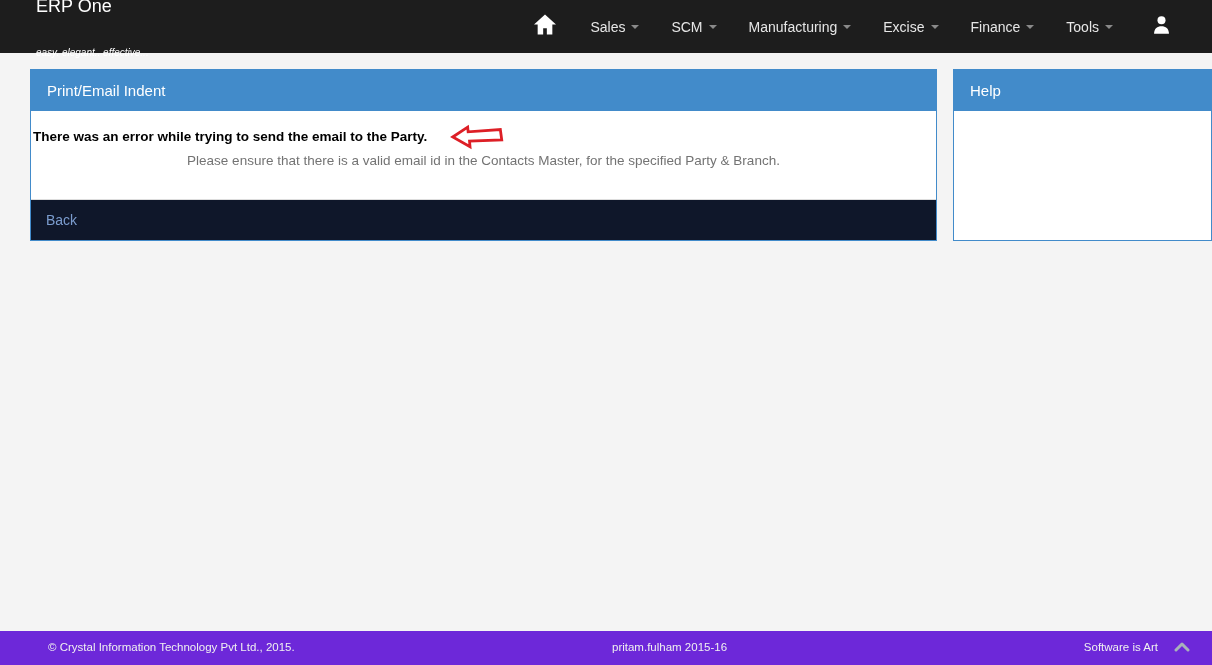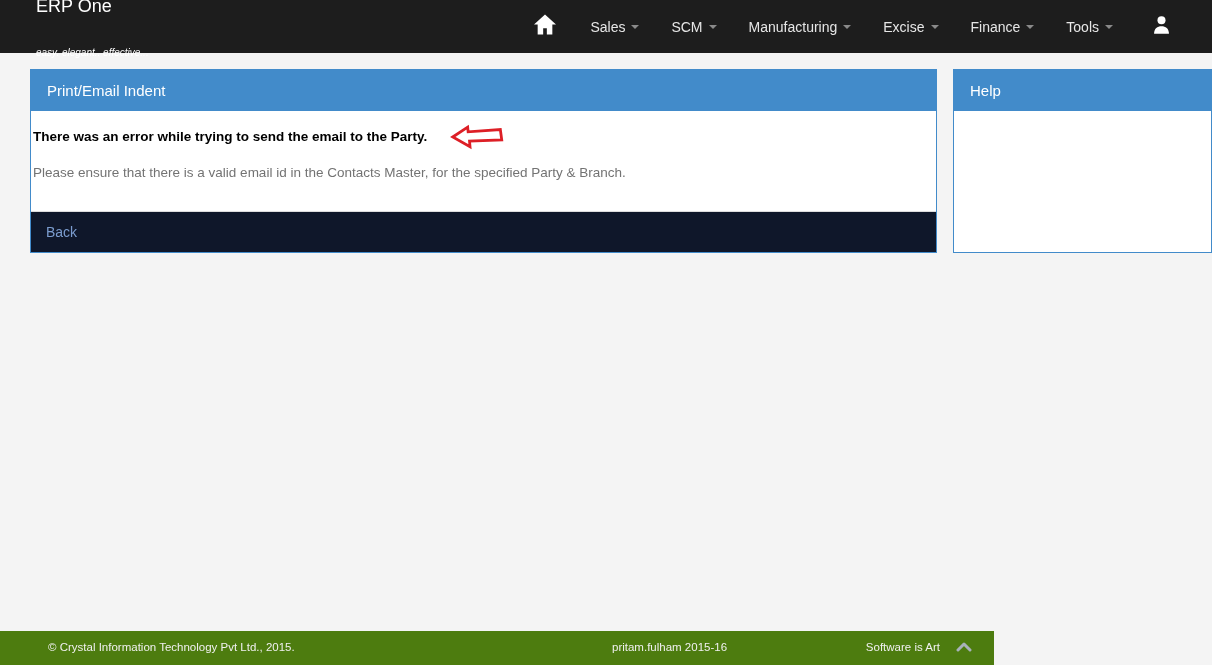--- a/index.html
+++ b/index.html
@@ -43,33 +43,33 @@
     border:1px solid #428bca;
   }
   .panel-main { width:981px; }
   .panel-help { width:280px; margin-left:16px; }
   .panel-heading {
     background:#428bca; color:#ffffff; font-size:15px;
     height:41px; line-height:41px; padding-left:16px;
   }
   .panel-body-main { position:relative; padding:16px 2px 28px 2px; min-height:86px; }
   .msg-title { font-size:13.5px; font-weight:bold; color:#000000; line-height:20px; }
-  .msg-detail { font-size:13.5px; color:#737373; line-height:20px; margin-top:16px; }
+  .msg-detail { font-size:13.5px; color:#737373; line-height:20px; margin-top:4px;text-align:center; }
   .arrow-annot { position:absolute; left:417px; top:12px; }
   .panel-footer {
     background:#0f172a; border-top:1px solid #dddddd;
     height:41px; display:flex; align-items:center; padding-left:15px;
   }
   .back-link { color:#7b9cce; font-size:14px; text-decoration:none; cursor:pointer; }
   .panel-body-help { height:41px; background:#ffffff; }
 
   
   .page-footer {
-    position:absolute; left:0; bottom:0; width:994px; height:34px;
-    background:#4d7c0f; color:#f0f0f0; font-size:11.5px;
+    position:absolute; left:0; bottom:0; width:1212px; height:34px;
+    background:#6d28d9; color:#f0f0f0; font-size:11.5px;
   }
   .pf-left { position:absolute; left:48px; top:10px; }
   .pf-center { position:absolute; left:612px; top:10px; }
   .pf-right { position:absolute; right:54px; top:10px; }
   .pf-chevron { position:absolute; right:22px; top:9px; cursor:pointer; }
 </style>
 </head>
 <body>
 
 <div class="navbar">

